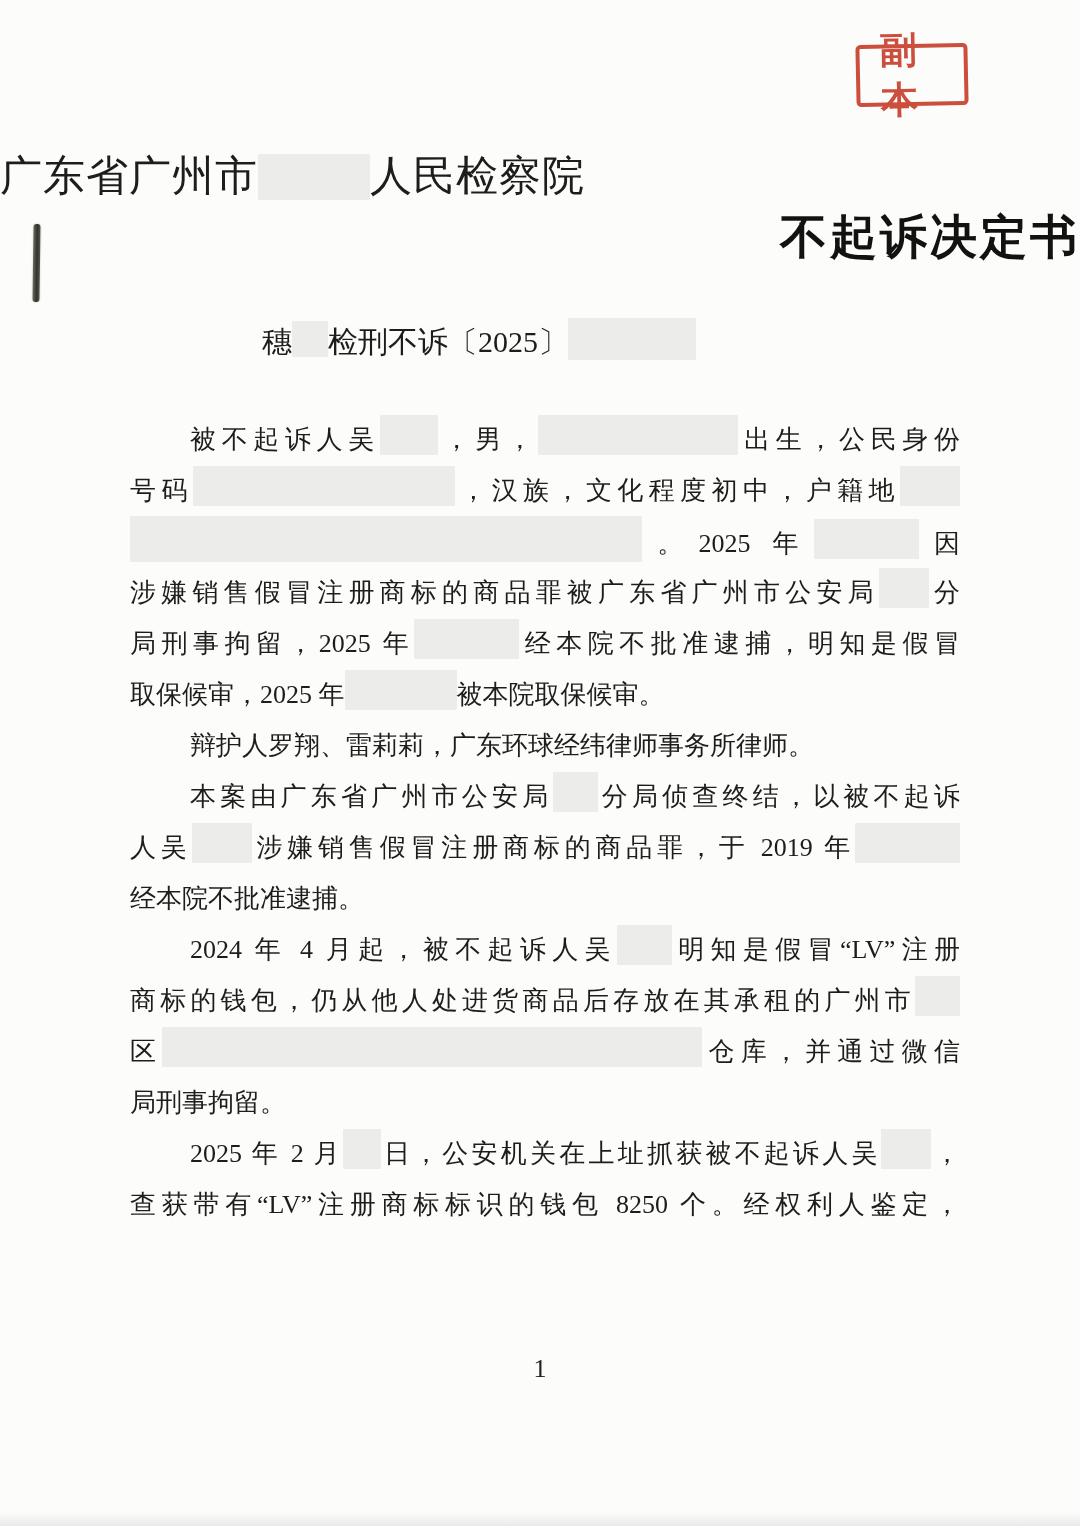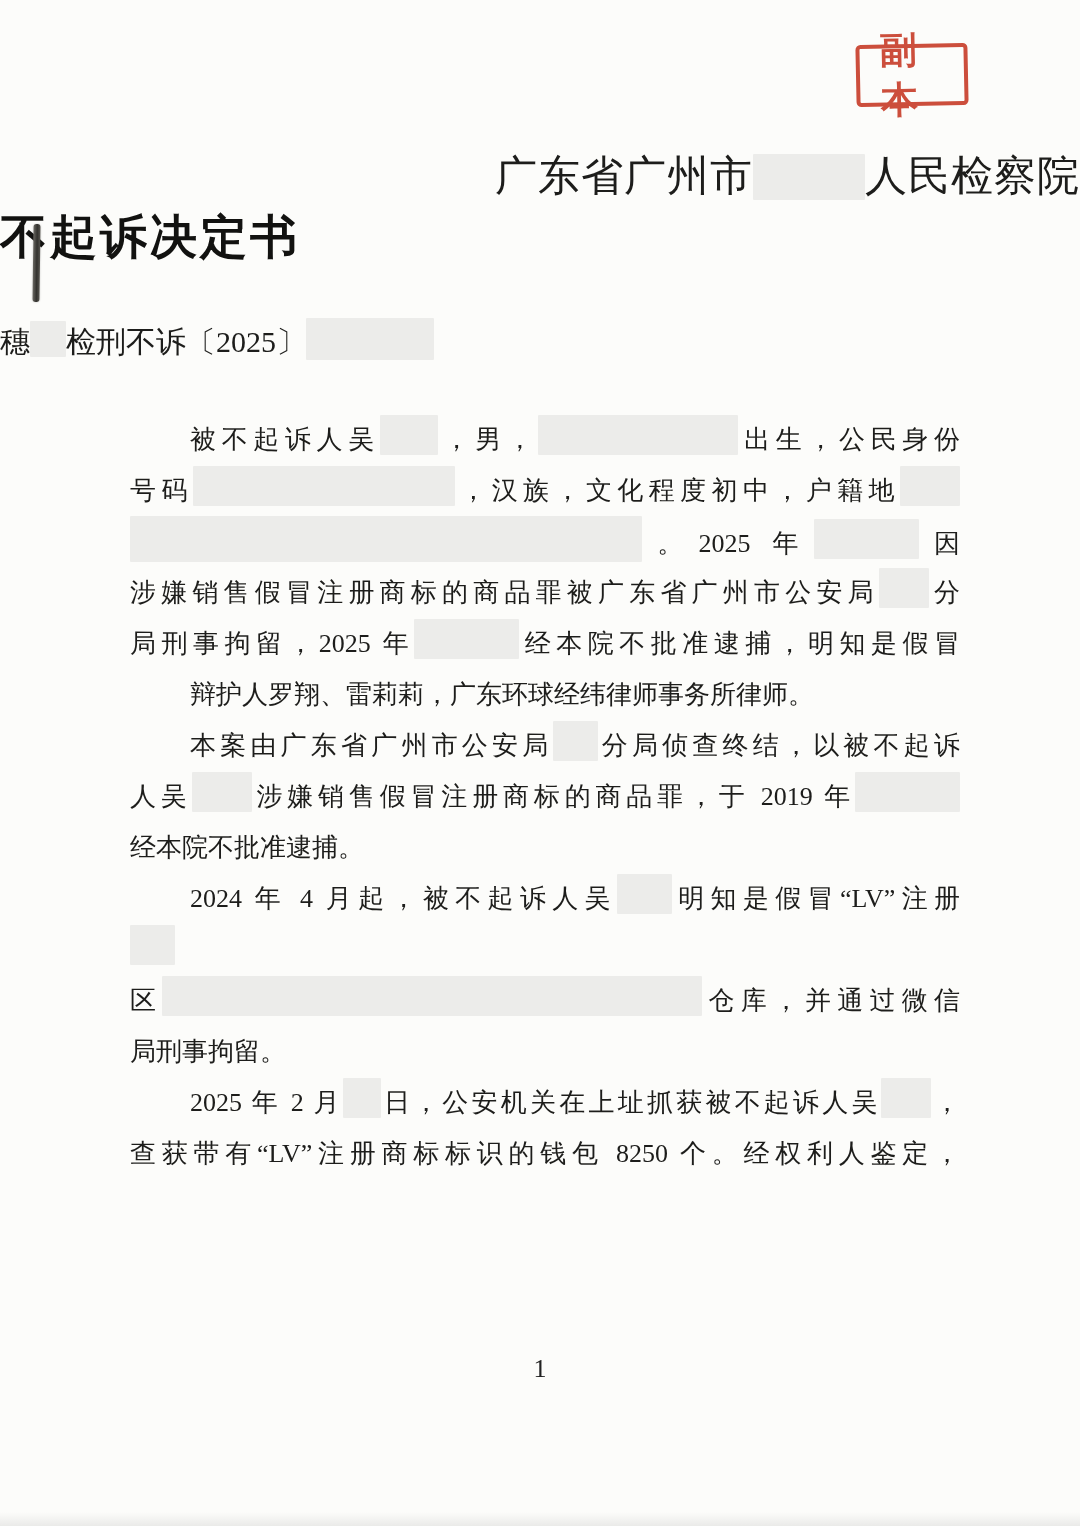--- a/index.html
+++ b/index.html
@@ -39,39 +39,39 @@
   
   .binding-mark{
     position:absolute;left:33px;top:224px;
     width:7px;height:78px;border-radius:3px;
     background:linear-gradient(to right,#6a6862,#33322e 55%,#55534d);
     transform:rotate(.8deg);
     box-shadow:0 0 2px rgba(0,0,0,.25);
   }
   .title-row{
     margin-top:146px;
-    text-align:right;
+    text-align:left;
     font-size:42px;
     letter-spacing:1px;
     line-height:60px;
     height:60px;
     white-space:nowrap;
   }
   .subtitle-row{
-    text-align:left;
+    text-align:right;
     font-family:"Liberation Sans","DejaVu Sans",sans-serif;
     font-weight:700;
     font-size:47px;
     letter-spacing:3px;
     line-height:62px;height:62px;
     color:#121210;
   }
   .docnum-row{
     margin-top:50px;
-    text-align:left;
+    text-align:center;
     padding-right:122px;
     font-size:30px;
     line-height:44px;height:44px;
     white-space:nowrap;
   }
   .body-text{
     margin:52px 120px 0 130px; 
     width:830px;
   }
   .line{
@@ -109,32 +109,33 @@
 
   <div class="docnum-row"><span class="seg">穗</span><span class="redaction" style="width: 36px; height: 36px; vertical-align: -5px;"></span><span class="seg">检刑不诉〔2025〕</span><span class="redaction" style="width: 128px; height: 42px; vertical-align: -8px;"></span></div>
 
   <div class="body-text">
       <div class="paragraph">
         <div class="line justify indent"><span class="seg">被不起诉人吴</span><span class="redaction" style="width: 58px; height: 40px; vertical-align: -7px;"></span><span class="seg">，男，</span><span class="redaction" style="width: 200px; height: 40px; vertical-align: -7px;"></span><span class="seg">出生，公民身份</span></div>
         <div class="line justify"><span class="seg">号码</span><span class="redaction" style="width: 262px; height: 40px; vertical-align: -7px;"></span><span class="seg">，汉族，文化程度初中，户籍地</span><span class="redaction" style="width: 60px; height: 40px; vertical-align: -7px;"></span></div>
         <div class="line justify"><span class="redaction" style="width: 512px; height: 46px; vertical-align: -10px;"></span><span class="seg">。2025 年</span><span class="redaction" style="width: 105px; height: 40px; vertical-align: -7px;"></span><span class="seg">因</span></div>
         <div class="line justify"><span class="seg">涉嫌销售假冒注册商标的商品罪被广东省广州市公安局</span><span class="redaction" style="width: 50px; height: 40px; vertical-align: -7px;"></span><span class="seg">分</span></div>
         <div class="line justify"><span class="seg">局刑事拘留，2025 年</span><span class="redaction" style="width: 105px; height: 40px; vertical-align: -7px;"></span><span class="seg">经本院不批准逮捕，明知是假冒</span></div>
+        <div class="line"><span class="seg">取保候审，2025 年</span><span class="redaction" style="width: 112px; height: 40px; vertical-align: -7px;"></span><span class="seg">被本院取保候审。</span></div>
       </div>
       <div class="paragraph">
         <div class="line indent"><span class="seg">辩护人罗翔、雷莉莉，广东环球经纬律师事务所律师。</span></div>
       </div>
       <div class="paragraph">
         <div class="line justify indent"><span class="seg">本案由广东省广州市公安局</span><span class="redaction" style="width: 45px; height: 40px; vertical-align: -7px;"></span><span class="seg">分局侦查终结，以被不起诉</span></div>
         <div class="line justify"><span class="seg">人吴</span><span class="redaction" style="width: 60px; height: 40px; vertical-align: -7px;"></span><span class="seg">涉嫌销售假冒注册商标的商品罪，于 2019 年</span><span class="redaction" style="width: 105px; height: 40px; vertical-align: -7px;"></span></div>
         <div class="line"><span class="seg">经本院不批准逮捕。</span></div>
       </div>
       <div class="paragraph">
         <div class="line justify indent"><span class="seg">2024 年 4 月起，被不起诉人吴</span><span class="redaction" style="width: 55px; height: 40px; vertical-align: -7px;"></span><span class="seg">明知是假冒“LV”注册</span></div>
-        <div class="line justify"><span class="redaction" style="width: 45px; height: 40px; vertical-align: -7px;"></span></div>
+        <div class="line justify"><span class="seg">商标的钱包，仍从他人处进货商品后存放在其承租的广州市</span><span class="redaction" style="width: 45px; height: 40px; vertical-align: -7px;"></span></div>
         <div class="line justify"><span class="seg">区</span><span class="redaction" style="width: 540px; height: 40px; vertical-align: -7px;"></span><span class="seg">仓库，并通过微信</span></div>
         <div class="line"><span class="seg">局刑事拘留。</span></div>
       </div>
       <div class="paragraph">
         <div class="line justify indent"><span class="seg">2025 年 2 月</span><span class="redaction" style="width: 38px; height: 40px; vertical-align: -7px;"></span><span class="seg">日，公安机关在上址抓获被不起诉人吴</span><span class="redaction" style="width: 50px; height: 40px; vertical-align: -7px;"></span><span class="seg">，</span></div>
         <div class="line justify"><span class="seg">查获带有“LV”注册商标标识的钱包 8250 个。经权利人鉴定，</span></div>
       </div>
     </div>
 
   <div class="page-number">1</div>

